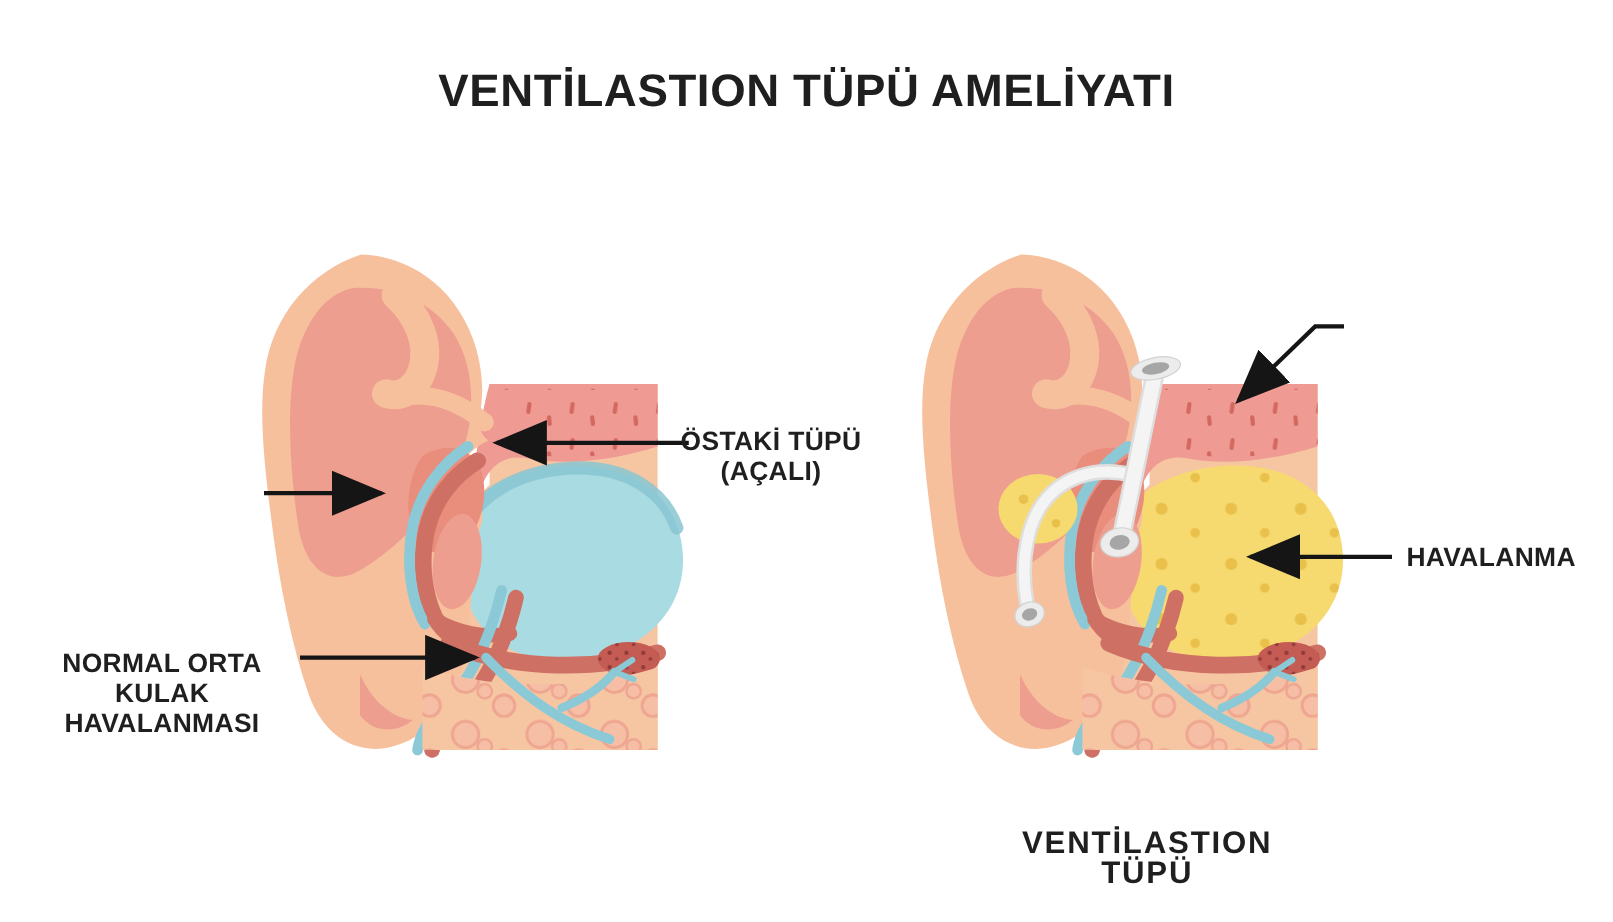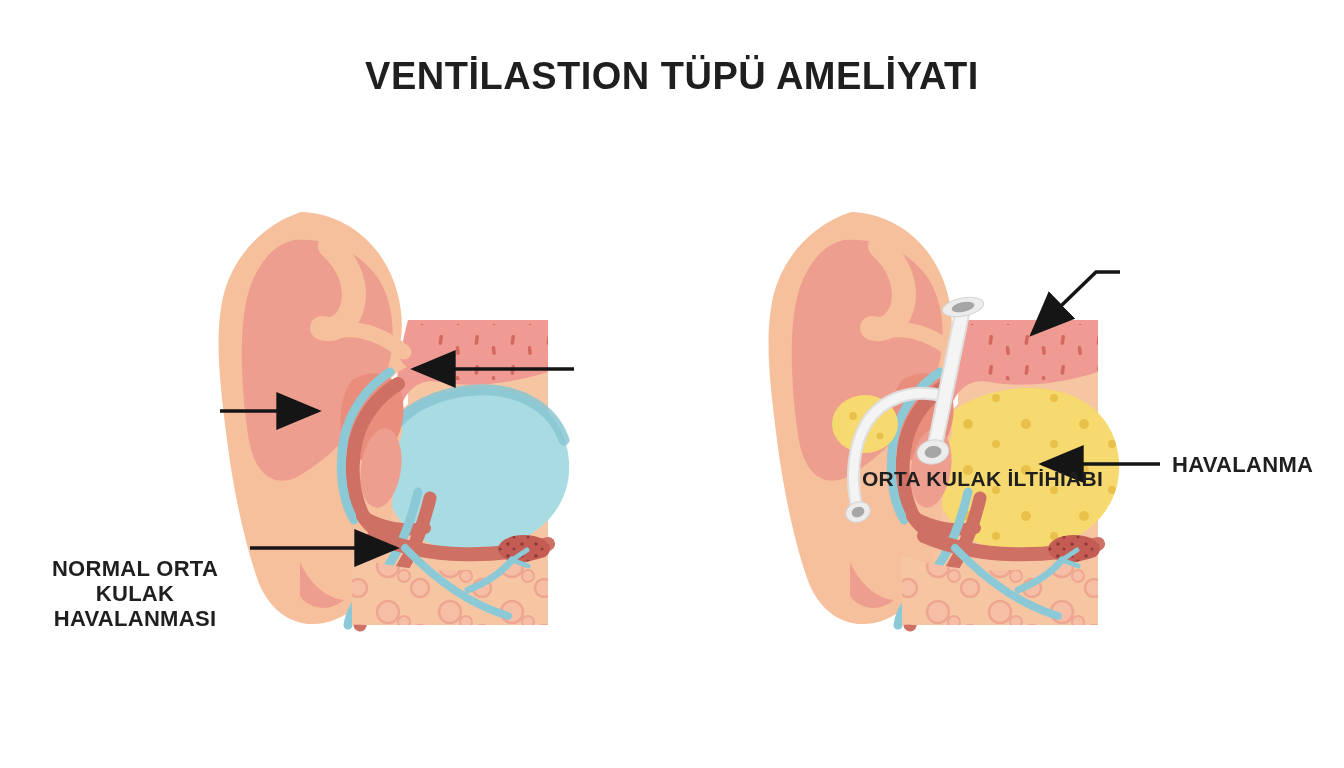--- a/index.html
+++ b/index.html
@@ -166,28 +166,32 @@
   <line class="arrow" x1="220" y1="411" x2="318" y2="411" marker-end="url(#ah)"></line>
   <line class="arrow" x1="574" y1="369" x2="414" y2="369" marker-end="url(#ah)"></line>
   <line class="arrow" x1="250" y1="548" x2="396" y2="548" marker-end="url(#ah)"></line>
   <path class="arrow" d="M1120,272 L1096,272 L1032,334" marker-end="url(#ah)"></path>
   <line class="arrow" x1="1160" y1="464" x2="1042" y2="464" marker-end="url(#ah)"></line>
 </svg>
 
 <div class="lbl title ctr" style="left:0;width:1344px;top:54px;">VENTİLASTION TÜPÜ AMELİYATI</div>
 
 
+<div class="lbl sm ctr" style="left:565px;width:155px;top:355px;">
+  <div>ÖSTAKİ TÜPÜ</div>
+  <div>(AÇALI)</div>
+</div>
 
-<div class="lbl sm ctr" style="left:25px;width:220px;top:556px;">
+<div class="lbl sm ctr" style="left:25px;width:220px;top:540px;">
   <div>NORMAL ORTA KULAK</div>
   <div>HAVALANMASI</div>
 </div>
 
 
 <div class="lbl sm" style="left:1172px;top:452px;">HAVALANMA</div>
 
 <div class="lbl eff ctr" style="left:845px;width:275px;top:466px;">
-  <div>ORTA KULAK İLTİHIABI</div>
 </div>
 
 
+<div class="lbl caption ctr" style="left:828px;width:256px;top:690px;">VENTİLASTION TÜPÜ</div>
 
 </div>
 
 </body></html>

